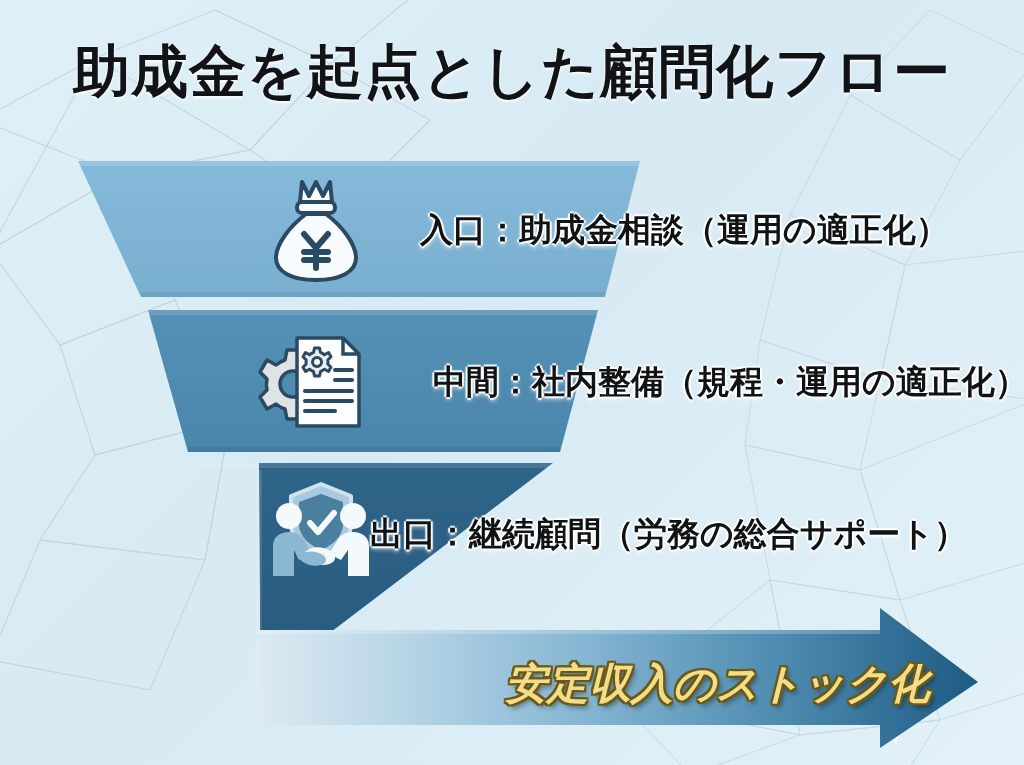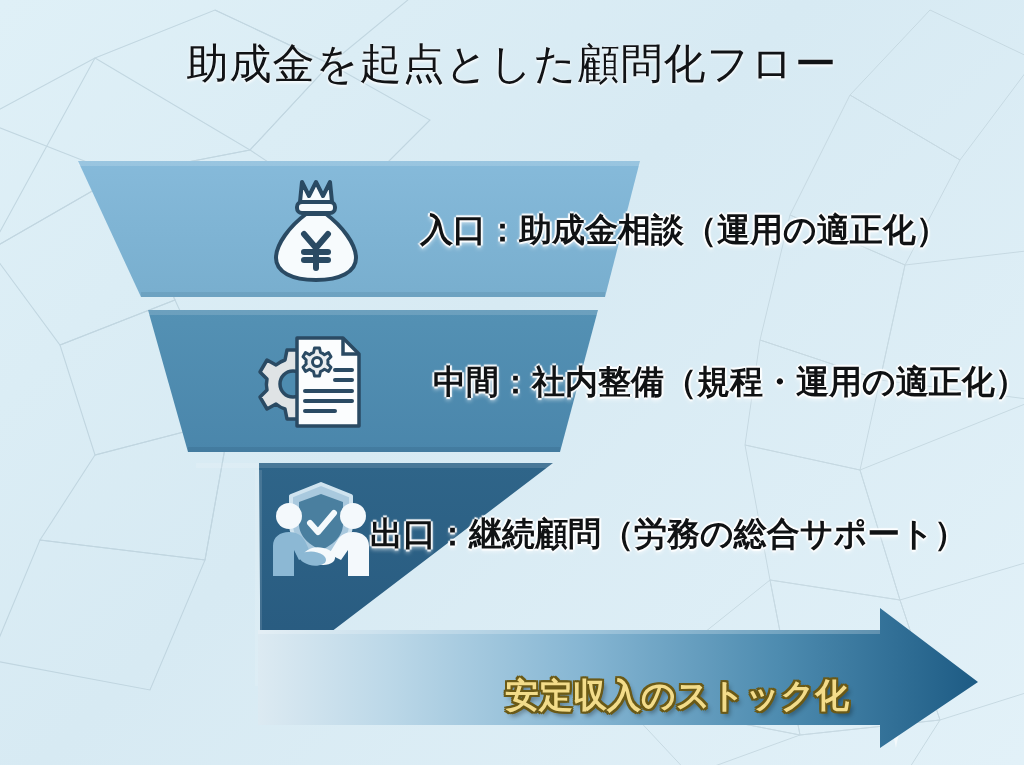--- a/index.html
+++ b/index.html
@@ -11,21 +11,21 @@
   }
   #slide{
     position:relative;width:1024px;height:765px;overflow:hidden;
     background:linear-gradient(135deg,#dff0f7 0%,#d7eaf3 45%,#e2f1f8 100%);
   }
   
   #bg-mesh{position:absolute;inset:0;width:1024px;height:765px;}
   
   #page-title{
     position:absolute;left:0;top:42px;width:1024px;text-align:center;
-    font-size:42px;font-weight:normal;color:#111316;letter-spacing:1px;
+    font-size:57px;font-weight:bold;color:#111316;letter-spacing:1px;
     line-height:1.05;
     text-shadow:0 2px 3px rgba(255,255,255,.85), 0 0 2px rgba(255,255,255,.9);
     white-space:nowrap;
   }
   
   #funnel-layer{position:absolute;left:0;top:0;width:1024px;height:765px;}
   
   .stage-row{position:absolute;display:flex;align-items:center;}
   .stage-label{
     font-size:33px;font-weight:bold;color:#101214;white-space:nowrap;
@@ -37,26 +37,27 @@
   #stage-row-1{left:420px;top:208px;}
   #stage-row-2{left:405px;top:360px;margin-left:28px;}
   #stage-row-3{left:370px;top:512px;align-items:flex-end;}
   
   .stage-icon{position:absolute;}
   #icon-money-bag{left:268px;top:176px;}
   #icon-document-gear{left:255px;top:332px;}
   #icon-handshake-shield{left:265px;top:480px;}
   
   #arrow-label{
-    position:absolute;left:505px;top:673px;width:420px;
-    font-size:34px;font-weight:bold;color:#f3dc8a;white-space:nowrap;
+    position:absolute;left:505px;top:656px;width:420px;
+    font-size:42px;font-weight:bold;color:#f3dc8a;white-space:nowrap;
     text-shadow:
        2px 0 0 #6b5a17, -2px 0 0 #6b5a17, 0 2px 0 #6b5a17, 0 -2px 0 #6b5a17,
        2px 2px 0 #6b5a17, -2px 2px 0 #6b5a17, 2px -2px 0 #6b5a17, -2px -2px 0 #6b5a17,
        3px 4px 5px rgba(0,0,0,.45);
+    font-style: italic;
   }
 </style>
 </head>
 <body>
 
 <div id="slide">
 
   <svg id="bg-mesh" viewBox="0 0 1024 765" preserveAspectRatio="none">
     <g stroke="#b9cfda" stroke-width="1.1" fill="none" opacity="0.75">
       <path d="M-20,120 L95,58 L215,10 L330,64 L250,150 L120,175 Z"></path>

